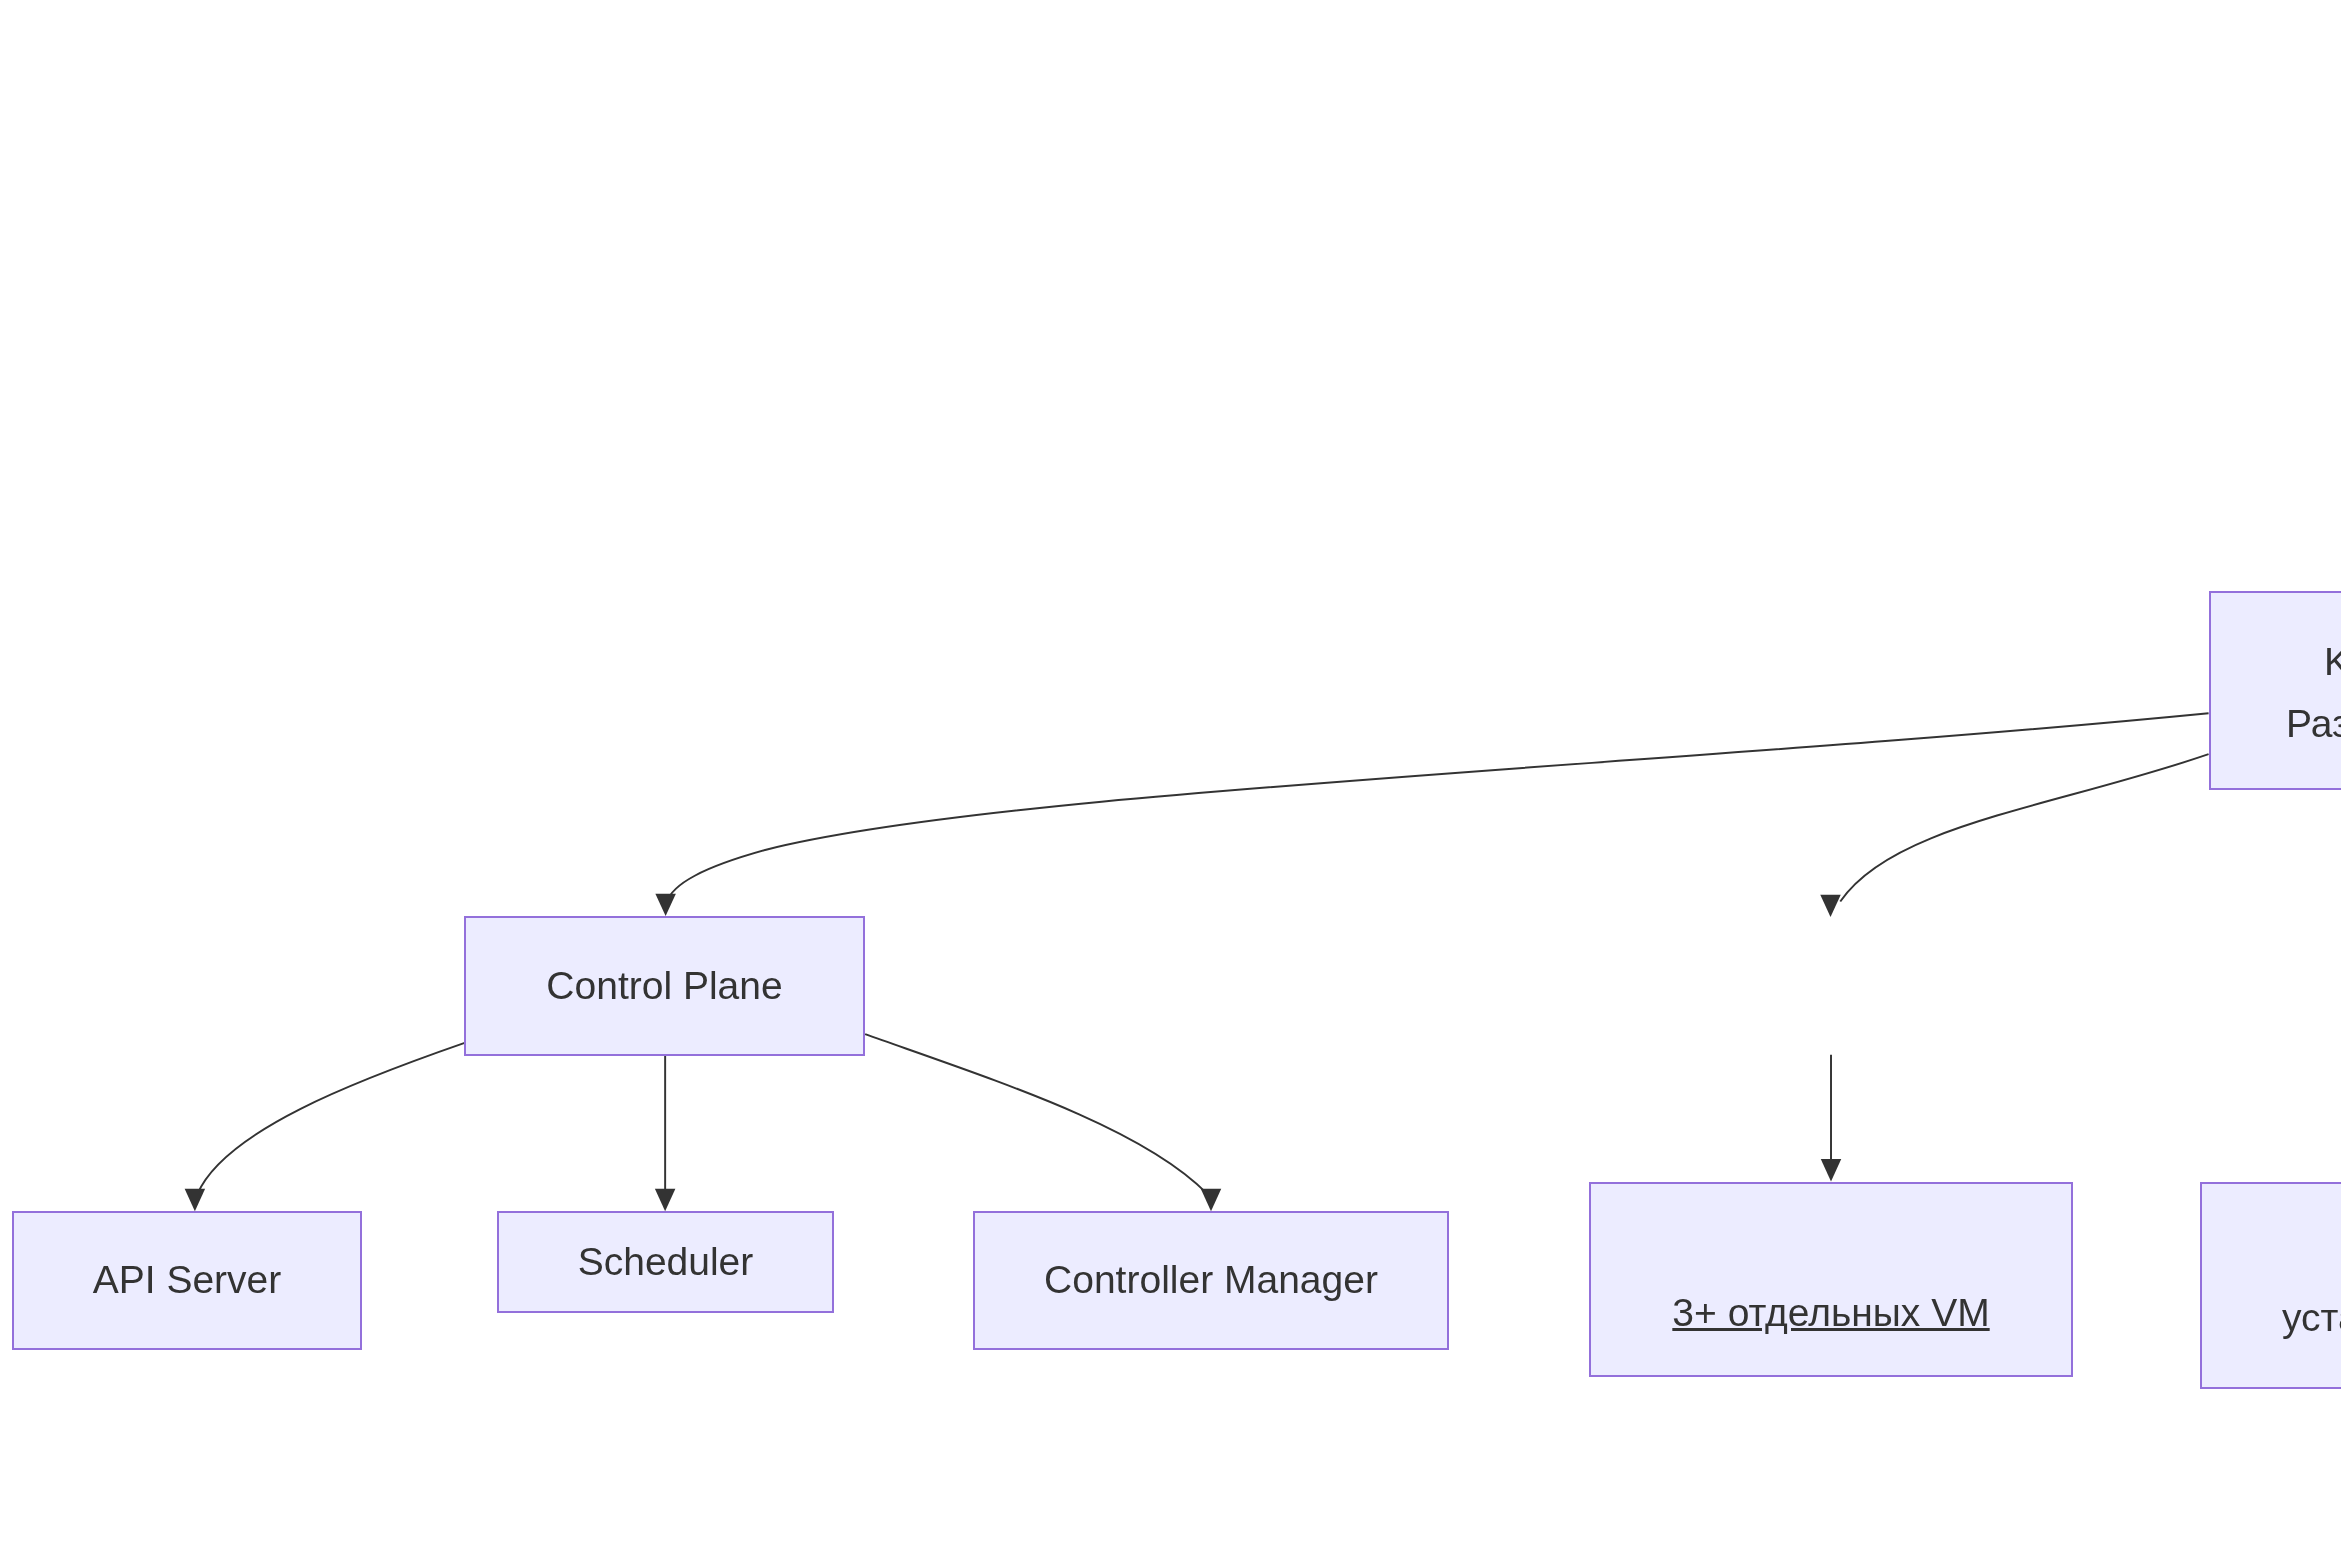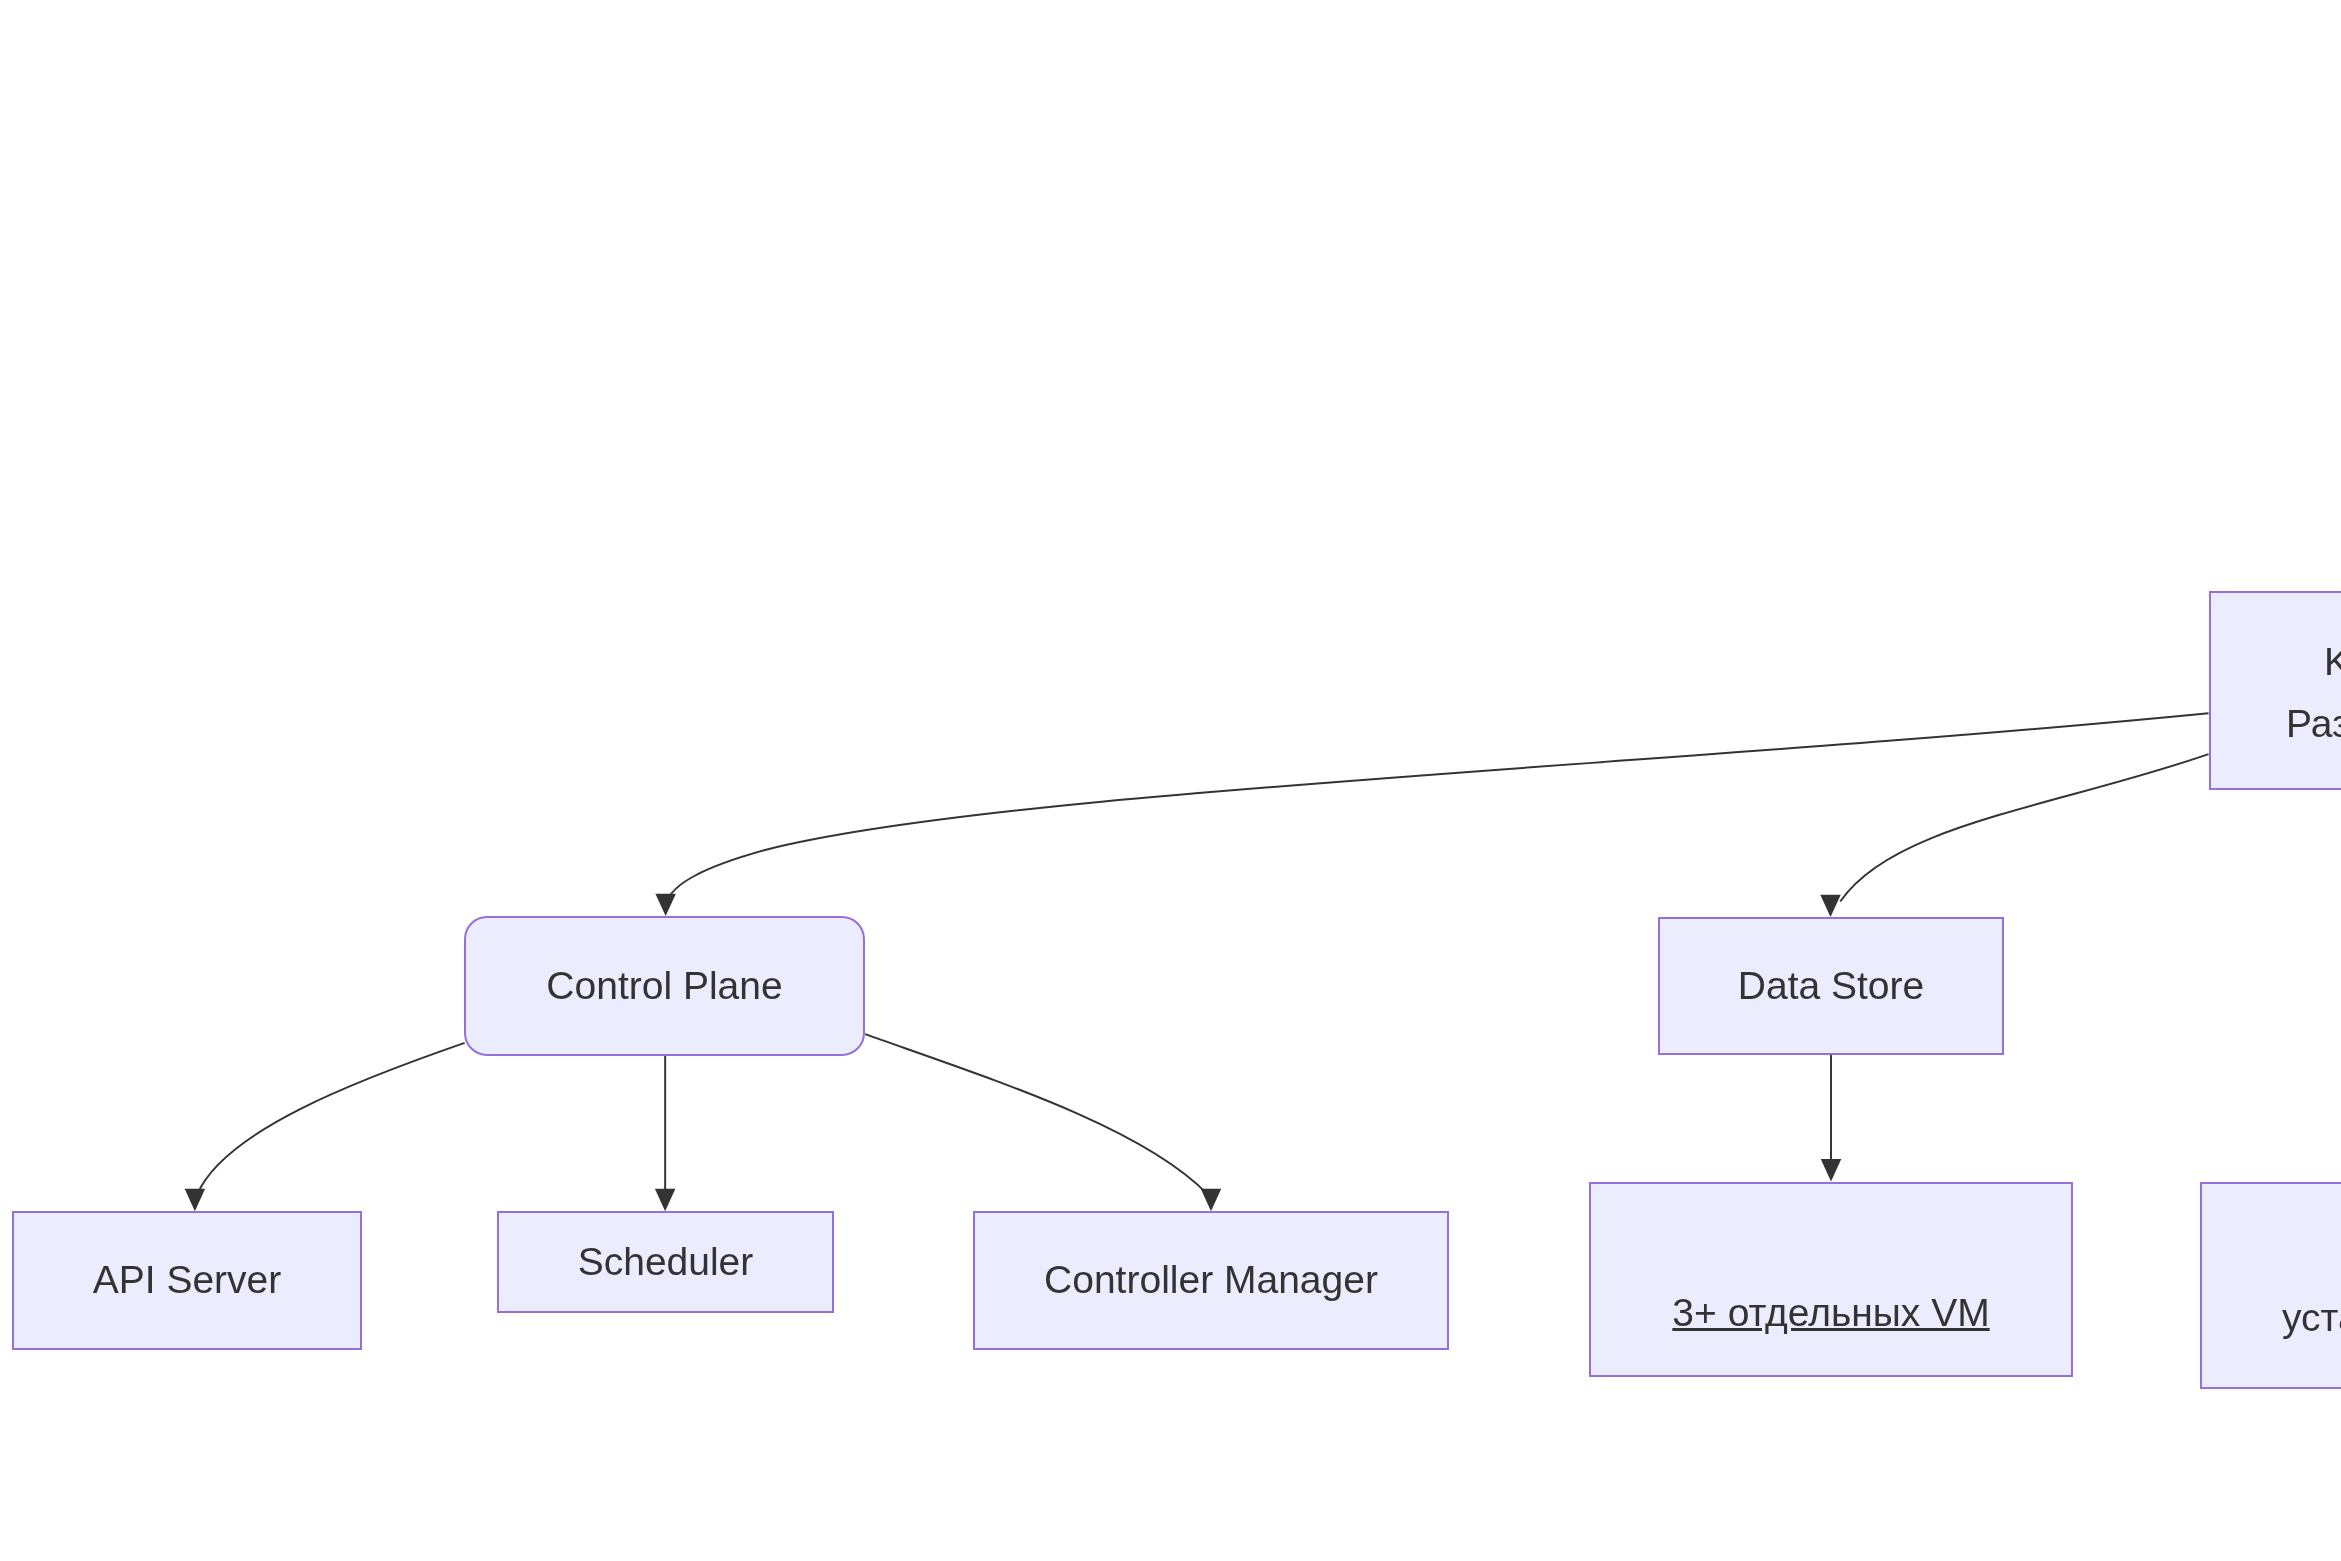--- a/index.html
+++ b/index.html
@@ -83,27 +83,24 @@
 
     <path class="edge-path" d="M 3753 2162 L 3753 2390"></path>
     <polygon class="arrowhead" points="3753,2422 3732,2376 3774,2376"></polygon>
   </svg>
 
   <div class="node clipped" style="left:2209px; top:591px; width:273px; height:199px;">
     <span class="abs-line" style="left:113px; top:38px;">K</span>
     <span class="abs-line" style="left:75px; top:100px;">Раз</span>
   </div>
 
-  <div class="node" style="left:464px; top:916px; width:401px; height:140px;border-radius:23px;">
+  <div class="node" style="left:464px; top:916px; width:401px; height:140px;">
     <span>Control Plane</span>
   </div>
 
-  <div class="node" style="left:1658px; top:917px; width:346px; height:138px;">
-    <span>Data Store</span>
-  </div>
 
   <div class="node" style="left:12px; top:1211px; width:350px; height:139px;">
     <span>API Server</span>
   </div>
 
   <div class="node" style="left:497px; top:1211px; width:337px; height:102px;">
     <span>Scheduler</span>
   </div>
 
   <div class="node" style="left:973px; top:1211px; width:476px; height:139px;">

